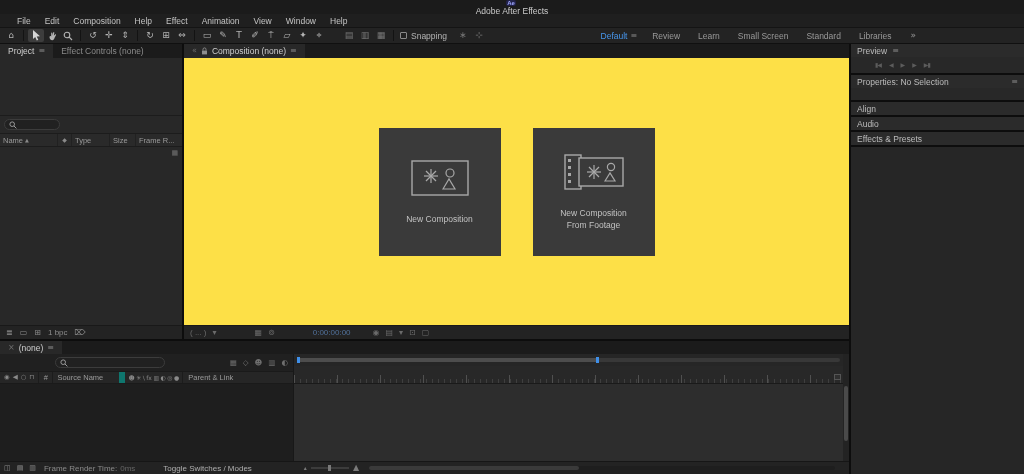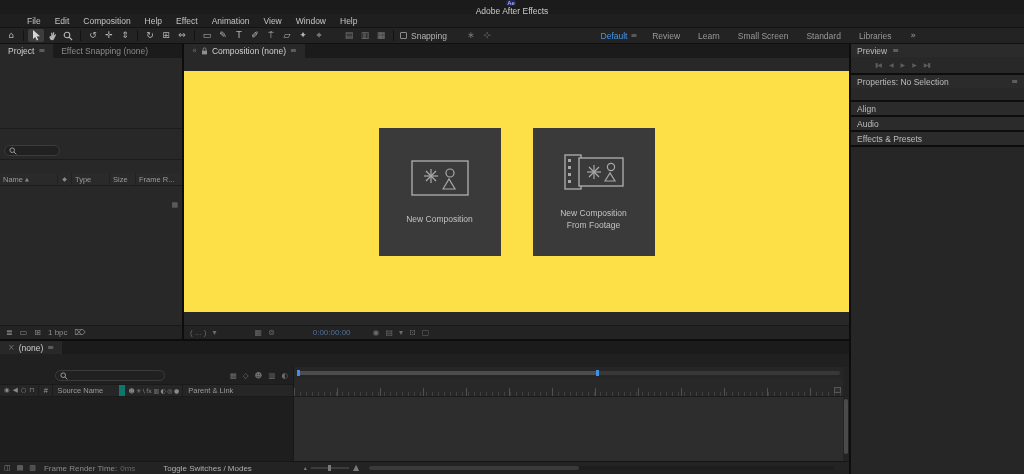--- a/index.html
+++ b/index.html
@@ -8,39 +8,39 @@
   .icon{font-family:"DejaVu Sans",sans-serif;font-style:normal;line-height:1;display:inline-flex;align-items:center;justify-content:center;}
 
   
   #titlebar{position:absolute;left:0;top:0;width:1024px;height:14px;background:#1b1b1b;display:flex;align-items:center;flex-direction:column;}
   #app-icon{width:10px;height:10px;margin:0 5px 0 3px;background:#22224a;color:#9fa8ff;font-size:6px;font-weight:bold;display:flex;align-items:center;justify-content:center;border-radius:2px;}
   #window-title{font-size:8.5px;color:#cccccc;}
   #win-controls{margin-left:auto;display:flex;height:100%;}
   .win-btn{width:29px;height:100%;display:flex;align-items:center;justify-content:center;font-size:7px;color:#c0c0c0;}
 
   
-  #menubar{position:absolute;left:0;top:14px;width:1024px;height:14px;background:#1f1f1f;display:flex;align-items:center;padding-left:20px;border-bottom:1px solid #141414;}
+  #menubar{position:absolute;left:0;top:14px;width:1024px;height:14px;background:#1f1f1f;display:flex;align-items:center;padding-left:10px;border-bottom:1px solid #141414;}
   .menu-item{font-size:8.5px;color:#c4c4c4;padding:0 7px;}
 
   
   #toolbar{position:absolute;left:0;top:28px;width:1024px;height:16px;background:#232323;border-bottom:1px solid #101010;display:flex;align-items:center;padding-left:3px;}
   .tool{width:16px;height:13px;display:inline-flex;align-items:center;justify-content:center;color:#b4b4b4;font-size:9px;}
   .tool.pressed{background:#3d3d3d;border-radius:2px;}
   .tool.dim{color:#787878;}
   .sep{width:1px;height:11px;background:#131313;margin:0 4px;}
   .checkbox{width:7px;height:7px;border:1px solid #8a8a8a;border-radius:1px;margin:0 4px 0 2px;}
-  .tool-label{font-size:8.5px;color:#b4b4b4;margin-right:16px;text-align:right;}
+  .tool-label{font-size:8.5px;color:#b4b4b4;margin-right:8px;text-align:right;}
   #workspaces{margin-left:auto;display:flex;align-items:center;padding-right:108px;}
   .ws{font-size:8.5px;color:#999999;padding:0 9px;}
   .ws.active{color:#4796ec;padding-right:3px;}
   .ws-menu{color:#8a8a8a;font-size:8px;padding-right:6px;}
   .ws-more{color:#999999;font-size:9px;padding-left:10px;}
 
   
-  .panel{position:absolute;background:#282828;display:flex;flex-direction:column;gap:13px;}
+  .panel{position:absolute;background:#282828;display:flex;flex-direction:column;}
   .tabbar{height:14px;background:#1b1b1b;display:flex;align-items:stretch;flex:0 0 auto;}
   .tab{display:flex;align-items:center;gap:4px;padding:0 8px;font-size:8.5px;color:#8b8b8b;}
   .tab.active{background:#282828;color:#cfcfcf;}
   .menu-glyph{font-size:8px;color:#8b8b8b;}
   .dim-glyph{font-size:8px;color:#6f6f6f;}
   .searchbox{display:flex;align-items:center;gap:3px;width:56px;height:11px;border:1px solid #3c3c3c;border-radius:6px;background:#212121;padding:0 4px;flex:0 0 auto;}
 
   
   #project-panel{left:0;top:44px;width:182px;height:295px;}
   #project-preview{height:58px;border-bottom:1px solid #1c1c1c;}
@@ -207,21 +207,21 @@
   </div>
 </div>
 
 <div id="project-panel" class="panel">
   <div class="tabbar">
     <div class="tab active">
       <span>Project</span>
       <span class="menu-glyph icon">≡</span>
     </div>
     <div class="tab">
-      <span>Effect Snapping (none)</span>
+      <span>Effect Controls (none)</span>
     </div>
   </div>
   <div id="project-preview"></div>
   <div id="project-search-row">
     <div class="searchbox">
       <svg width="8" height="8" viewBox="0 0 8 8">
           <circle cx="3.2" cy="3.2" r="2.3" fill="none" stroke="#9a9a9a" stroke-width="1"></circle>
           <line x1="5" y1="5" x2="7.4" y2="7.4" stroke="#9a9a9a" stroke-width="1"></line>
         </svg>
     </div>

